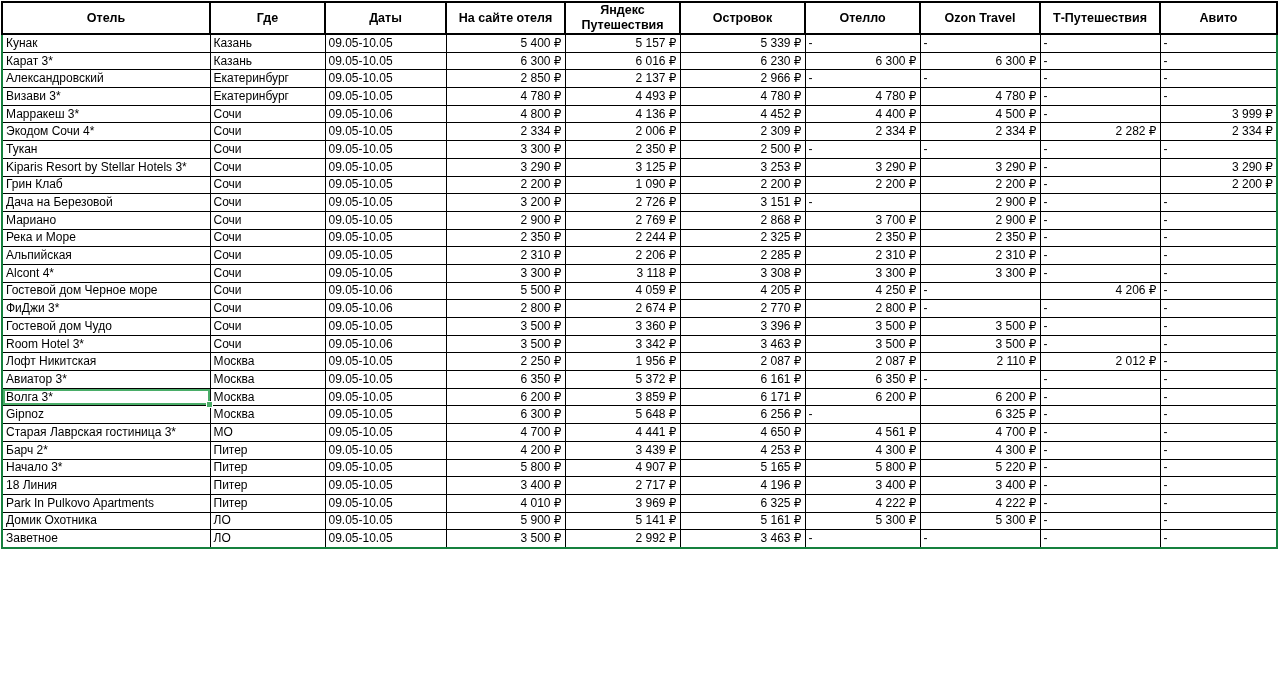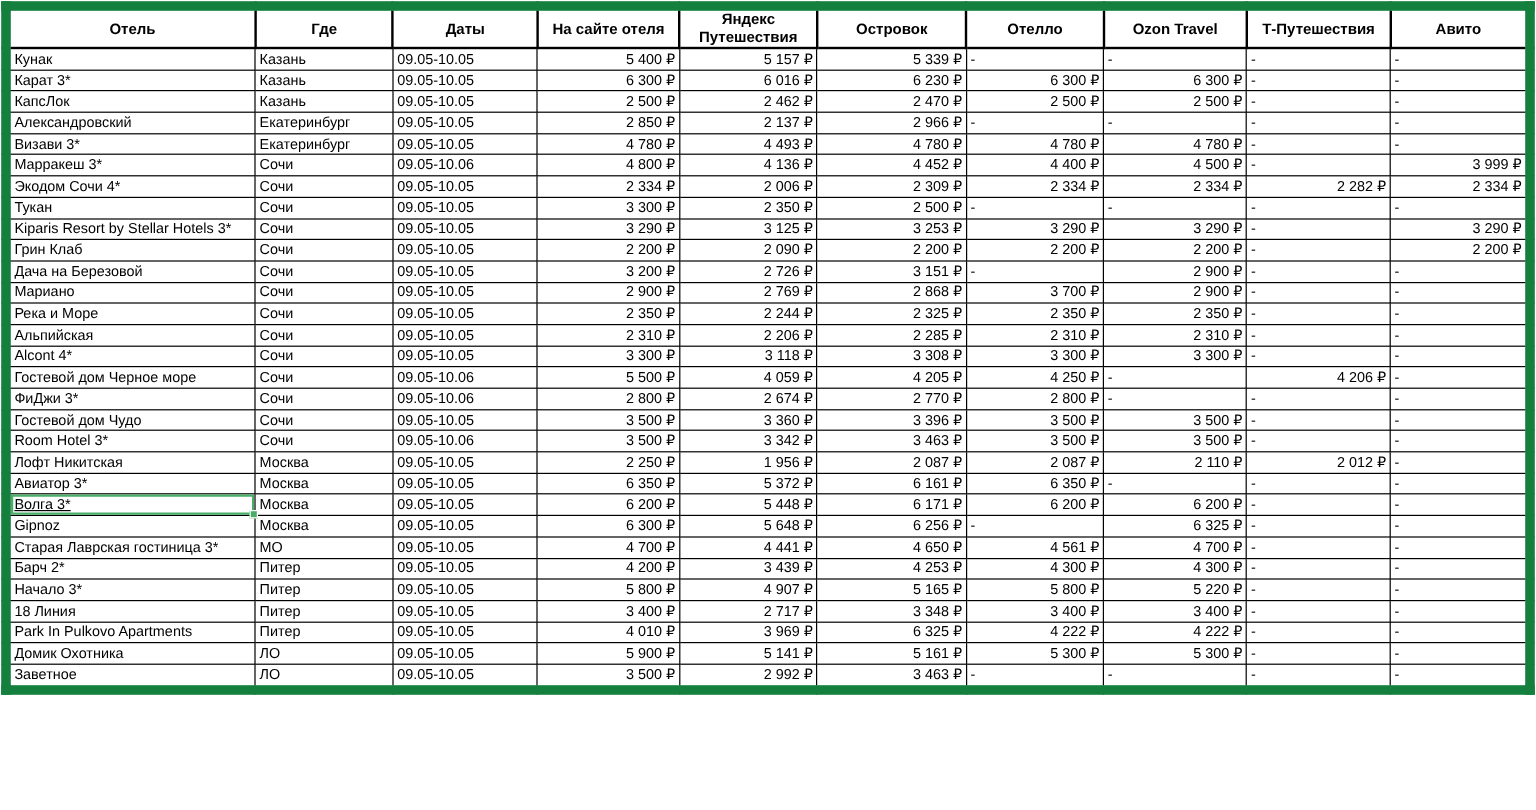--- a/index.html
+++ b/index.html
@@ -9,21 +9,21 @@
     height: 675px;
     background: #ffffff;
     overflow: hidden;
     font-family: "Liberation Sans", "DejaVu Sans", sans-serif;
   }
   :root { --sel-color: #4aad68; }
   table[data-name="price-table"] {
     border-collapse: collapse;
     table-layout: fixed;
     margin: 1px 1px 0 1px;
-    border: 8px solid #15803d;
+    border: 2px solid #15803d;
     padding-left: 24px;
   }
   th {
     border: 2px solid #000;
     font-size: 12.5px;
     font-weight: bold;
     color: #000;
     text-align: center;
     vertical-align: middle;
     height: 29px;
@@ -40,21 +40,20 @@
     white-space: nowrap;
     overflow: hidden;
     text-align: left;
     vertical-align: middle;
   }
   td.num { text-align: right; }
   td.selected {
     position: relative;
     overflow: visible;
     box-shadow: inset 0 0 0 2px var(--sel-color);
-    text-decoration: underline;
   }
   td.selected::after {
     content: "";
     position: absolute;
     right: -3px;
     bottom: -3px;
     width: 5px;
     height: 5px;
     background: var(--sel-color);
     border: 1px solid #ffffff;
@@ -110,32 +109,20 @@
         <td data-name="table-cell">09.05-10.05</td>
         <td data-name="table-cell" class="num">6 300 ₽</td>
         <td data-name="table-cell" class="num">6 016 ₽</td>
         <td data-name="table-cell" class="num">6 230 ₽</td>
         <td data-name="table-cell" class="num">6 300 ₽</td>
         <td data-name="table-cell" class="num">6 300 ₽</td>
         <td data-name="table-cell">-</td>
         <td data-name="table-cell">-</td>
       </tr>
       <tr data-name="table-row">
-        <td data-name="table-cell">КапсЛок</td>
-        <td data-name="table-cell">Казань</td>
-        <td data-name="table-cell">09.05-10.05</td>
-        <td data-name="table-cell" class="num">2 500 ₽</td>
-        <td data-name="table-cell" class="num">2 462 ₽</td>
-        <td data-name="table-cell" class="num">2 470 ₽</td>
-        <td data-name="table-cell" class="num">2 500 ₽</td>
-        <td data-name="table-cell" class="num">2 500 ₽</td>
-        <td data-name="table-cell">-</td>
-        <td data-name="table-cell">-</td>
-      </tr>
-      <tr data-name="table-row">
         <td data-name="table-cell">Александровский</td>
         <td data-name="table-cell">Екатеринбург</td>
         <td data-name="table-cell">09.05-10.05</td>
         <td data-name="table-cell" class="num">2 850 ₽</td>
         <td data-name="table-cell" class="num">2 137 ₽</td>
         <td data-name="table-cell" class="num">2 966 ₽</td>
         <td data-name="table-cell">-</td>
         <td data-name="table-cell">-</td>
         <td data-name="table-cell">-</td>
         <td data-name="table-cell">-</td>
@@ -198,21 +185,21 @@
         <td data-name="table-cell" class="num">3 290 ₽</td>
         <td data-name="table-cell" class="num">3 290 ₽</td>
         <td data-name="table-cell">-</td>
         <td data-name="table-cell" class="num">3 290 ₽</td>
       </tr>
       <tr data-name="table-row">
         <td data-name="table-cell">Грин Клаб</td>
         <td data-name="table-cell">Сочи</td>
         <td data-name="table-cell">09.05-10.05</td>
         <td data-name="table-cell" class="num">2 200 ₽</td>
-        <td data-name="table-cell" class="num">2 090 ₽</td>
+        <td data-name="table-cell" class="num">1 090 ₽</td>
         <td data-name="table-cell" class="num">2 200 ₽</td>
         <td data-name="table-cell" class="num">2 200 ₽</td>
         <td data-name="table-cell" class="num">2 200 ₽</td>
         <td data-name="table-cell">-</td>
         <td data-name="table-cell" class="num">2 200 ₽</td>
       </tr>
       <tr data-name="table-row">
         <td data-name="table-cell">Дача на Березовой</td>
         <td data-name="table-cell">Сочи</td>
         <td data-name="table-cell">09.05-10.05</td>
@@ -342,21 +329,21 @@
         <td data-name="table-cell" class="num">6 350 ₽</td>
         <td data-name="table-cell">-</td>
         <td data-name="table-cell">-</td>
         <td data-name="table-cell">-</td>
       </tr>
       <tr data-name="table-row">
         <td data-name="selected-cell" class="selected">Волга 3*</td>
         <td data-name="table-cell">Москва</td>
         <td data-name="table-cell">09.05-10.05</td>
         <td data-name="table-cell" class="num">6 200 ₽</td>
-        <td data-name="table-cell" class="num">5 448 ₽</td>
+        <td data-name="table-cell" class="num">3 859 ₽</td>
         <td data-name="table-cell" class="num">6 171 ₽</td>
         <td data-name="table-cell" class="num">6 200 ₽</td>
         <td data-name="table-cell" class="num">6 200 ₽</td>
         <td data-name="table-cell">-</td>
         <td data-name="table-cell">-</td>
       </tr>
       <tr data-name="table-row">
         <td data-name="table-cell">Gipnoz</td>
         <td data-name="table-cell">Москва</td>
         <td data-name="table-cell">09.05-10.05</td>
@@ -403,21 +390,21 @@
         <td data-name="table-cell" class="num">5 220 ₽</td>
         <td data-name="table-cell">-</td>
         <td data-name="table-cell">-</td>
       </tr>
       <tr data-name="table-row">
         <td data-name="table-cell">18 Линия</td>
         <td data-name="table-cell">Питер</td>
         <td data-name="table-cell">09.05-10.05</td>
         <td data-name="table-cell" class="num">3 400 ₽</td>
         <td data-name="table-cell" class="num">2 717 ₽</td>
-        <td data-name="table-cell" class="num">3 348 ₽</td>
+        <td data-name="table-cell" class="num">4 196 ₽</td>
         <td data-name="table-cell" class="num">3 400 ₽</td>
         <td data-name="table-cell" class="num">3 400 ₽</td>
         <td data-name="table-cell">-</td>
         <td data-name="table-cell">-</td>
       </tr>
       <tr data-name="table-row">
         <td data-name="table-cell">Park In Pulkovo Apartments</td>
         <td data-name="table-cell">Питер</td>
         <td data-name="table-cell">09.05-10.05</td>
         <td data-name="table-cell" class="num">4 010 ₽</td>

